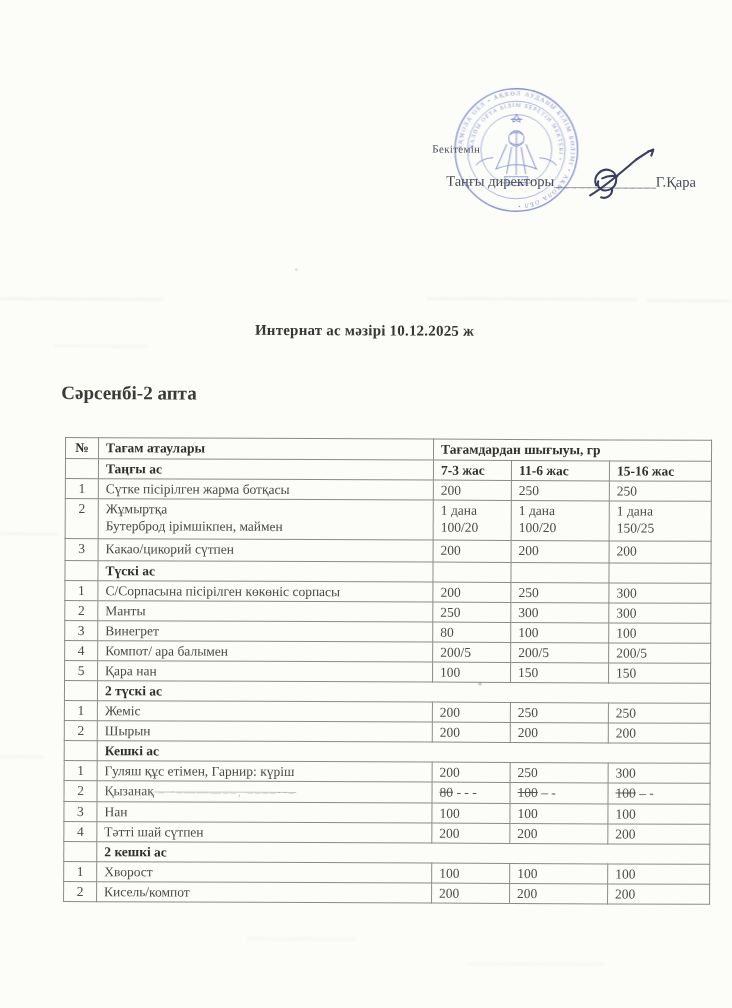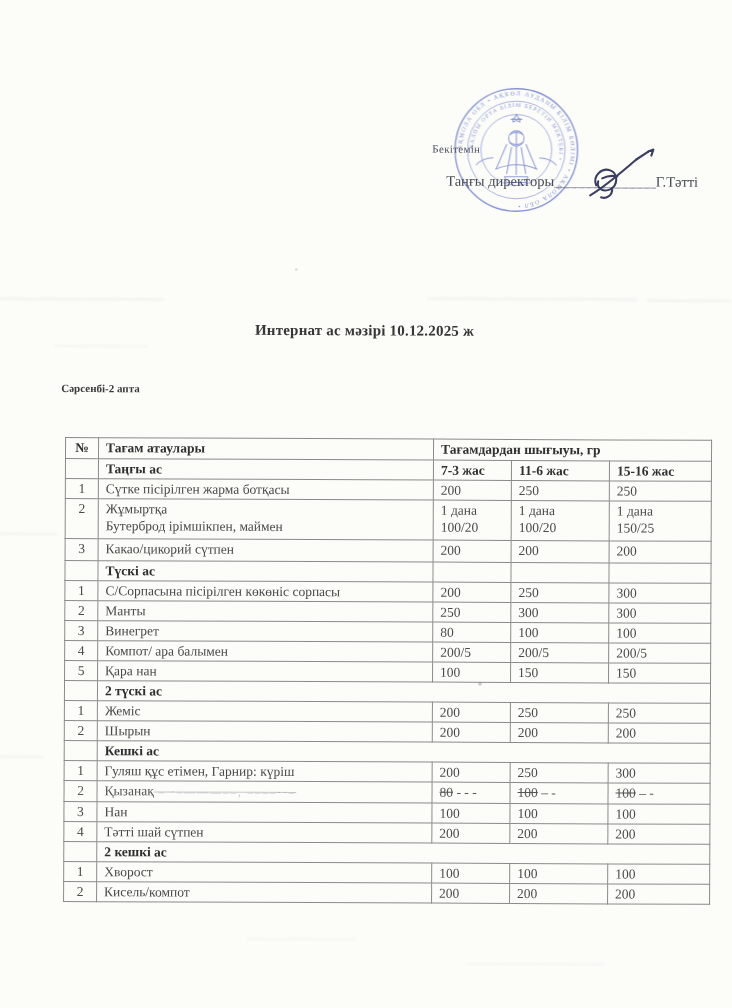--- a/index.html
+++ b/index.html
@@ -11,21 +11,21 @@
   
   .stamp{position:absolute;left:450px;top:82px;width:134px;height:134px;opacity:.78;filter:blur(.55px);}
   .signature{position:absolute;left:583px;top:144px;width:86px;height:60px;opacity:.92;}
   .approve-label{position:absolute;left:433px;top:142px;font-size:11px;color:#4b505e;letter-spacing:.3px;}
   .director-line{position:absolute;left:447px;top:172px;font-size:14.5px;color:#474b56;white-space:nowrap;}
   .director-line .us{letter-spacing:0;color:#56596b;}
 
   
   .title{position:absolute;left:0;right:0;top:322px;text-align:center;font-weight:bold;
          font-size:15px;color:#363636;letter-spacing:.2px;}
-  .subtitle{position:absolute;left:63px;top:383px;font-weight:bold;font-size:11px;color:#3a3a3a;}
+  .subtitle{position:absolute;left:63px;top:383px;font-weight:bold;font-size:19px;color:#3a3a3a;}
 
   
   table.menu{position:absolute;left:67px;top:438px;width:646px;border-collapse:collapse;
              table-layout:fixed;border:1.6px solid #606060;}
   .menu th,.menu td{border:1px solid #8b8b8b;font-size:13.5px;line-height:17px;
              padding:1px 7px;vertical-align:top;font-weight:normal;text-align:left;
              white-space:pre-line;color:#4a4a4a;overflow:hidden;}
   .menu thead th{font-weight:bold;color:#303030;}
   .menu .num{text-align:center;padding:1px 2px;}
   .menu .bold{font-weight:bold;color:#303030;}
@@ -69,21 +69,21 @@
         <circle cx="70" cy="58" r="8"></circle>
         <path d="M63,54 a9,6 0 0,1 14,0 M63,62 a9,6 0 0,0 14,0 M70,50 v16"></path>
         <path d="M70,66 v30 M65,67 l-5,28 M75,67 l5,28 M60,64 l-11,26 M80,64 l11,26"></path>
         <path d="M48,90 q22,-9 44,0"></path>
         <path d="M46,78 q-13,1 -18,8 M94,78 q13,1 18,8"></path>
         <path d="M58,98 h24 l-2,6 h-20 z"></path>
       </g>
     </svg>
 
     <div class="approve-label">Бекітемін</div>
-    <div class="director-line"><span>Таңғы директоры</span><span class="us">______________</span><span>Г.Тәтті</span></div>
+    <div class="director-line"><span>Таңғы директоры</span><span class="us">______________</span><span>Г.Қара</span></div>
 
     <svg class="signature" viewBox="0 0 86 60" aria-hidden="true">
       <g stroke="#2a2f55" stroke-width="2.1" fill="none" stroke-linecap="round" stroke-linejoin="round">
         <path d="M14,40 c-4,-10 6,-18 14,-15 c8,3 8,15 0,19 c-7,3 -14,-1 -12,-8"></path>
         <path d="M20,33 c4,-2 10,-3 15,-2"></path>
         <path d="M8,50 c14,-8 30,-22 46,-36"></path>
         <path d="M54,14 l12,-8"></path>
         <path d="M66,6 l5,-2 l-2,6"></path>
         <path d="M30,44 c0,6 -6,10 -11,8"></path>
       </g>

